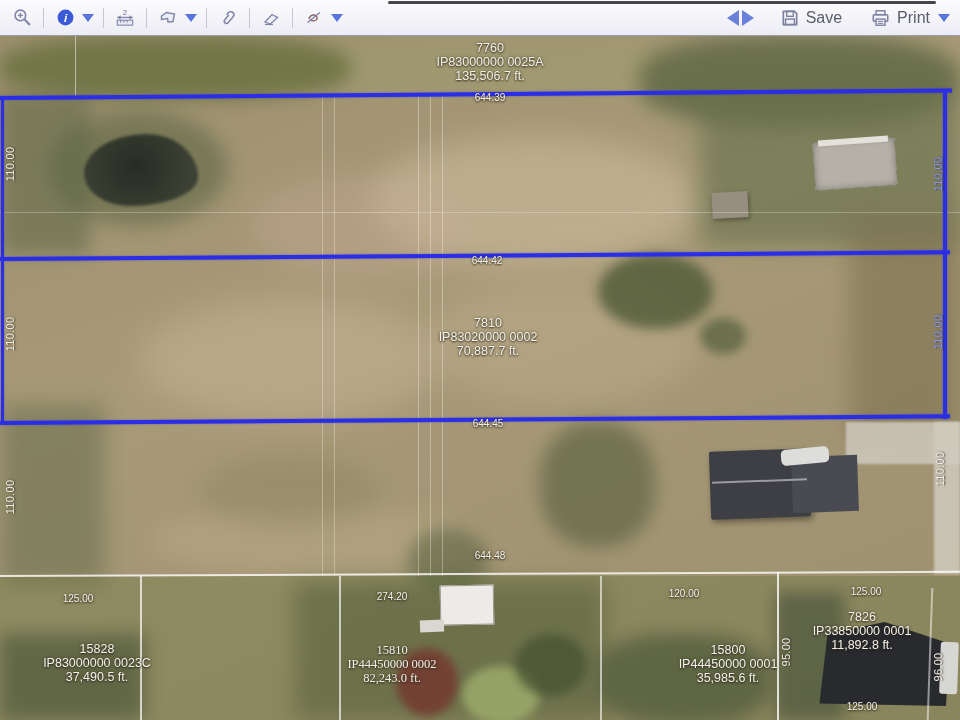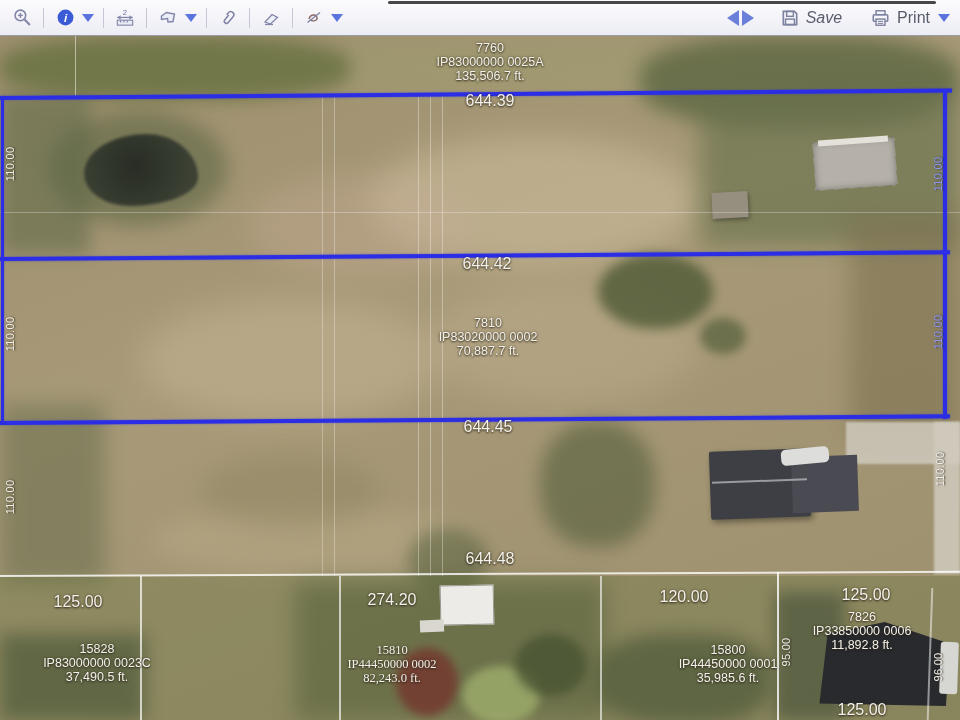--- a/index.html
+++ b/index.html
@@ -23,21 +23,21 @@
   .photo-strip{position:absolute;top:1px;left:388px;width:548px;height:3px;background:#26262c;
                opacity:.85;border-radius:2px;z-index:60;}
   
   .map{position:absolute;top:36px;left:0;width:960px;height:684px;overflow:hidden;
        background:linear-gradient(160deg,#9d8f6e 0%,#a89a78 40%,#9c8f6d 100%);}
   .patch{position:absolute;pointer-events:none;}
   .bline{position:absolute;background:#2b2ee4;box-shadow:0 0 2px rgba(43,46,228,.55);z-index:20;}
   .wline{position:absolute;background:#ffffff;z-index:15;}
   .feature{position:absolute;z-index:10;}
   .lbl{position:absolute;transform:translateX(-50%);white-space:nowrap;color:#f3f1ea;
-       font-size:16px;z-index:30;
+       font-size:10px;z-index:30;
        text-shadow:0 1px 2px rgba(45,38,26,.9),0 0 3px rgba(45,38,26,.55);}
   .parcel{position:absolute;transform:translateX(-50%);text-align:center;white-space:nowrap;
           color:#f3f1ea;font-size:12.5px;line-height:14px;z-index:30;
           text-shadow:0 1px 2px rgba(45,38,26,.9),0 0 3px rgba(45,38,26,.55);}
   .rot{position:absolute;transform:translate(-50%,-50%) rotate(-90deg);white-space:nowrap;
        color:#f0eee7;font-size:11px;letter-spacing:.3px;z-index:30;
        text-shadow:0 1px 2px rgba(45,38,26,.9);}
   .rot.blue{color:#8d97ea;text-shadow:0 1px 2px rgba(30,30,60,.8);}
 </style>
 </head>
@@ -102,21 +102,21 @@
           <path d="M5 10 c1-4.5 7-5.5 8-1.5 c.8 3.2 -4.5 4.5 -6.5 2" fill="none" stroke="#8d6a66" stroke-width="1.4"></path>
           <line x1="3.5" y1="13.5" x2="16" y2="3.5" stroke="#8185a8" stroke-width="1.4"></line>
         </svg>
     </div>
     <div class="tri-down"></div>
 
     <div class="spacer"></div>
 
     <div class="tri-left"></div>
     <div class="tri-right"></div>
-    <div class="tgroup" style="margin-left:26px;font-style:italic;">
+    <div class="tgroup" style="margin-left:26px;">
       <svg width="20" height="20" viewBox="0 0 18 18">
           <path d="M3 3 h10 l2 2 v10 h-12 z" fill="none" stroke="#7d82a0" stroke-width="1.5"></path>
           <rect x="6" y="3" width="6" height="4.5" fill="none" stroke="#7d82a0" stroke-width="1.3"></rect>
           <rect x="5" y="10" width="8" height="5" fill="none" stroke="#7d82a0" stroke-width="1.3"></rect>
         </svg>
       <span class="tlabel">Save</span>
     </div>
     <div class="tgroup" style="margin-left:28px;">
       <svg width="21" height="20" viewBox="0 0 18 18">
           <rect x="5" y="2.5" width="8" height="3.5" fill="none" stroke="#7d82a0" stroke-width="1.3"></rect>
@@ -215,21 +215,21 @@
       <div>IP44450000 0002</div>
       <div>82,243.0 ft.</div>
     </div>
     <div class="parcel" style="left:690px;top:607px;margin-left:38px;">
       <div>15800</div>
       <div>IP44450000 0001</div>
       <div>35,985.6 ft.</div>
     </div>
     <div class="parcel" style="left:862px;top:574px;">
       <div>7826</div>
-      <div>IP33850000 0006</div>
+      <div>IP33850000 0001</div>
       <div>11,892.8 ft.</div>
     </div>
 
     <div class="lbl" style="left:490px;top:56px;">644.39</div>
     <div class="lbl" style="left:487px;top:219px;">644.42</div>
     <div class="lbl" style="left:488px;top:382px;">644.45</div>
     <div class="lbl" style="left:490px;top:514px;">644.48</div>
     <div class="lbl" style="left:392px;top:555px;">274.20</div>
     <div class="lbl" style="left:78px;top:557px;">125.00</div>
     <div class="lbl" style="left:684px;top:552px;">120.00</div>

